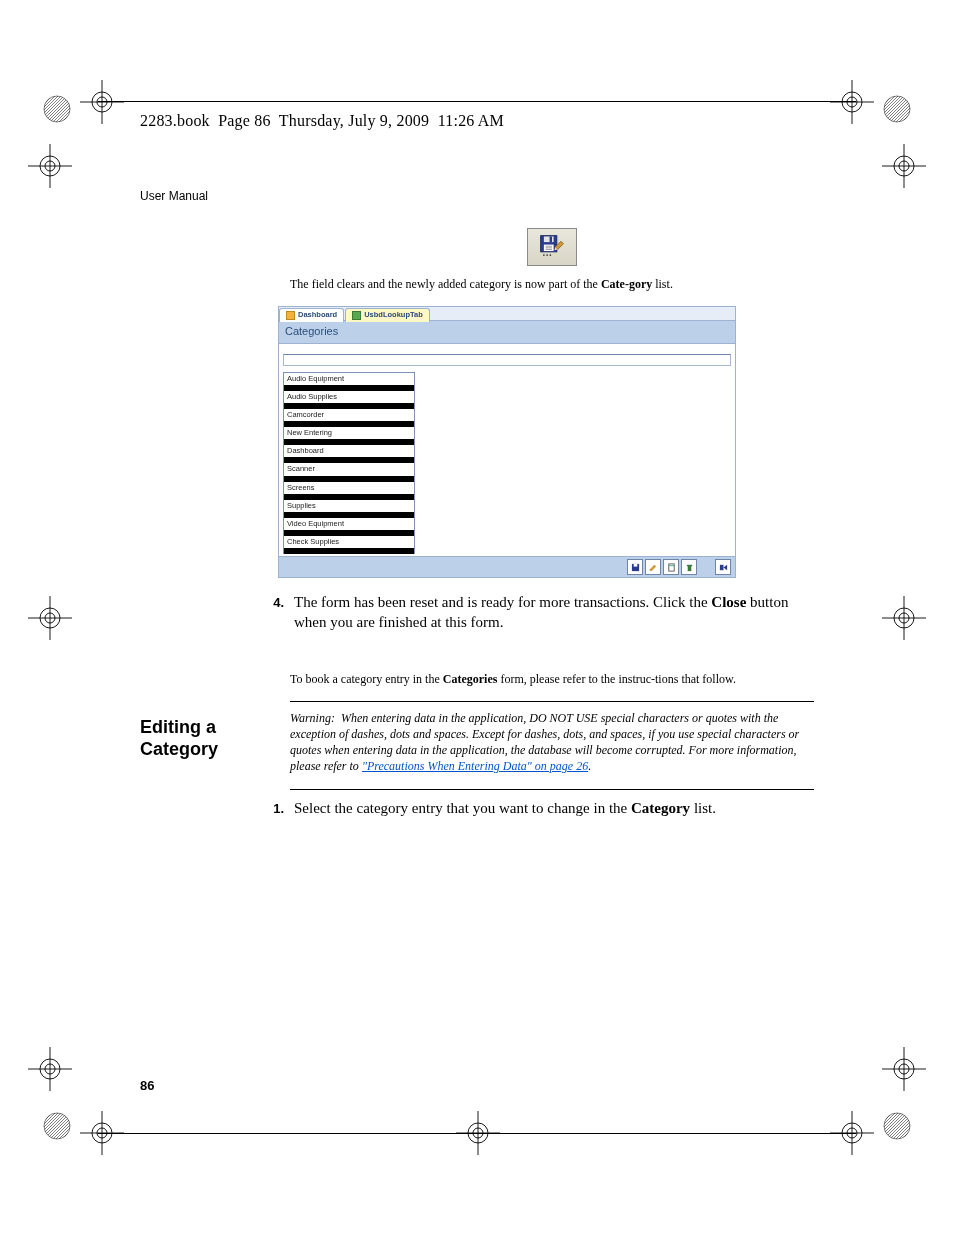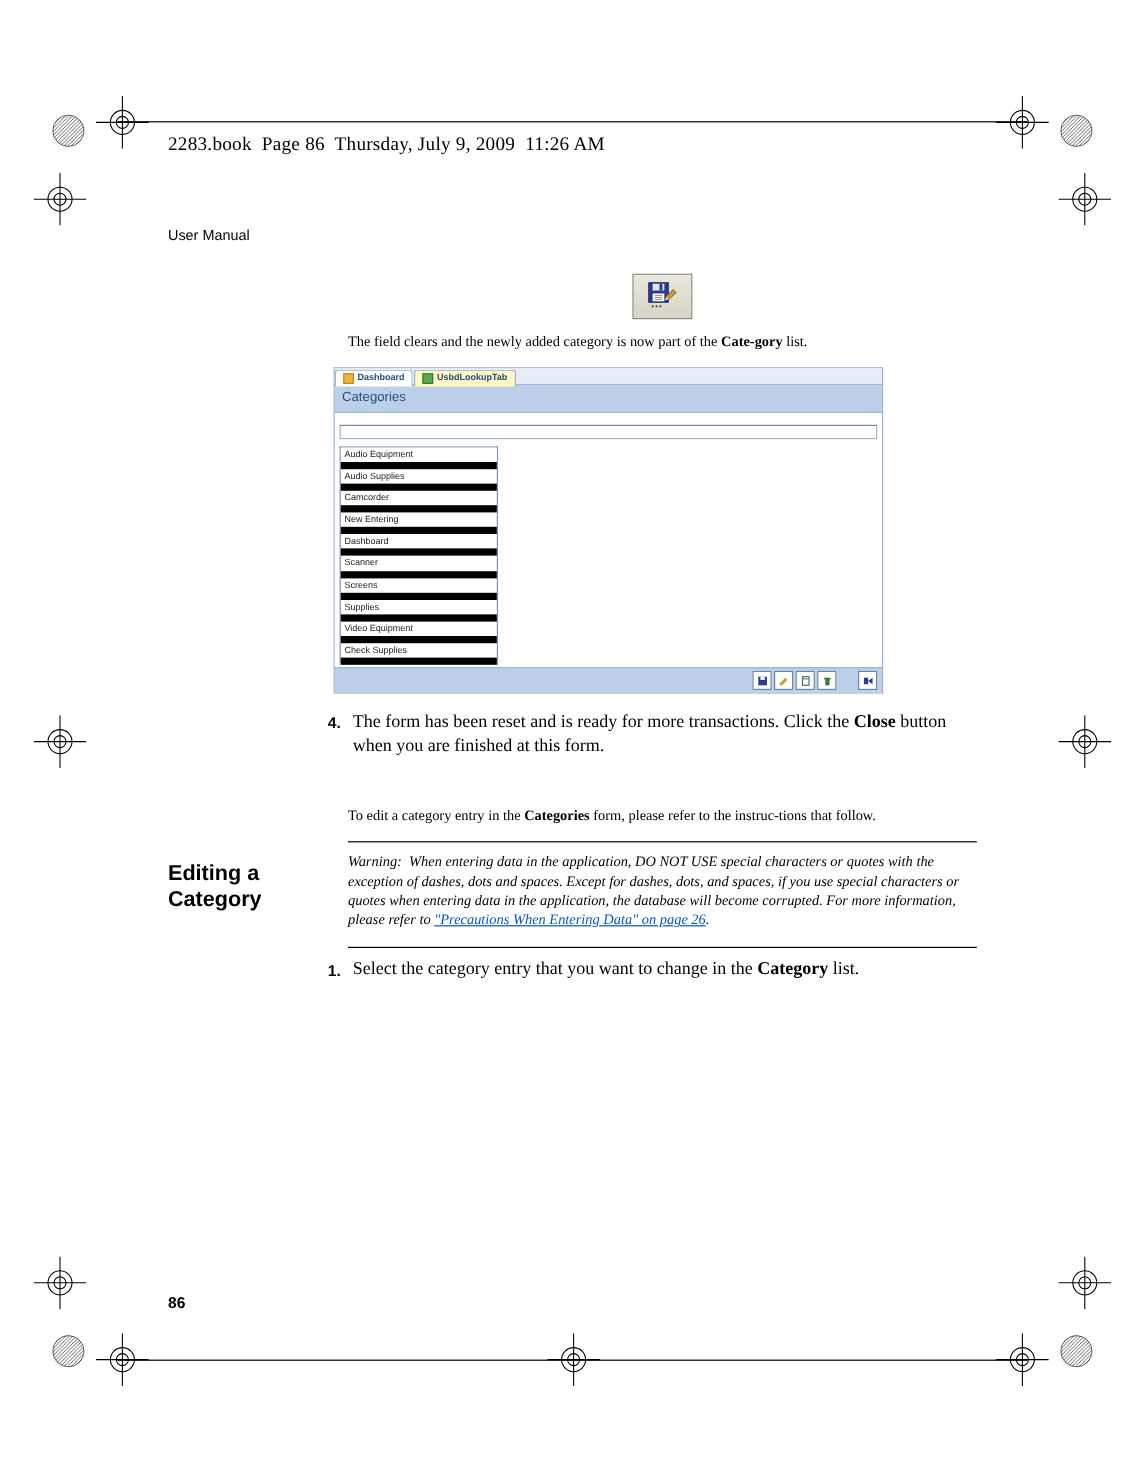--- a/index.html
+++ b/index.html
@@ -390,21 +390,21 @@
         <div class="txt">
           <span>The form has been reset and is ready for more transactions. Click the </span><b>Close</b><span> button when you are finished at this form.</span>
         </div>
       </div>
 
       <div style="height:28px"></div>
 
       <div class="side-heading" style="top:auto;margin-left:-150px;position:absolute;margin-top:45px;">Editing a Category</div>
 
       <p>
-        <span>To edit a category entry in the </span><b>Categories</b><span> form, please refer to the instruc-tions that follow.</span>
+        <span>To book a category entry in the </span><b>Categories</b><span> form, please refer to the instruc-tions that follow.</span>
       </p>
 
       <hr class="rule">
       <p class="warning">
         <span>Warning:</span>&nbsp;&nbsp;<span>When entering data in the application, DO NOT USE special characters or quotes with the exception of dashes, dots and spaces. Except for dashes, dots, and spaces, if you use special characters or quotes when entering data in the application, the database will become corrupted. For more information, please refer to </span><a href="#">"Precautions When Entering Data" on page 26</a><span>.</span>
       </p>
       <hr class="rule">
 
       <div class="step">
         <div class="num">1.</div>

